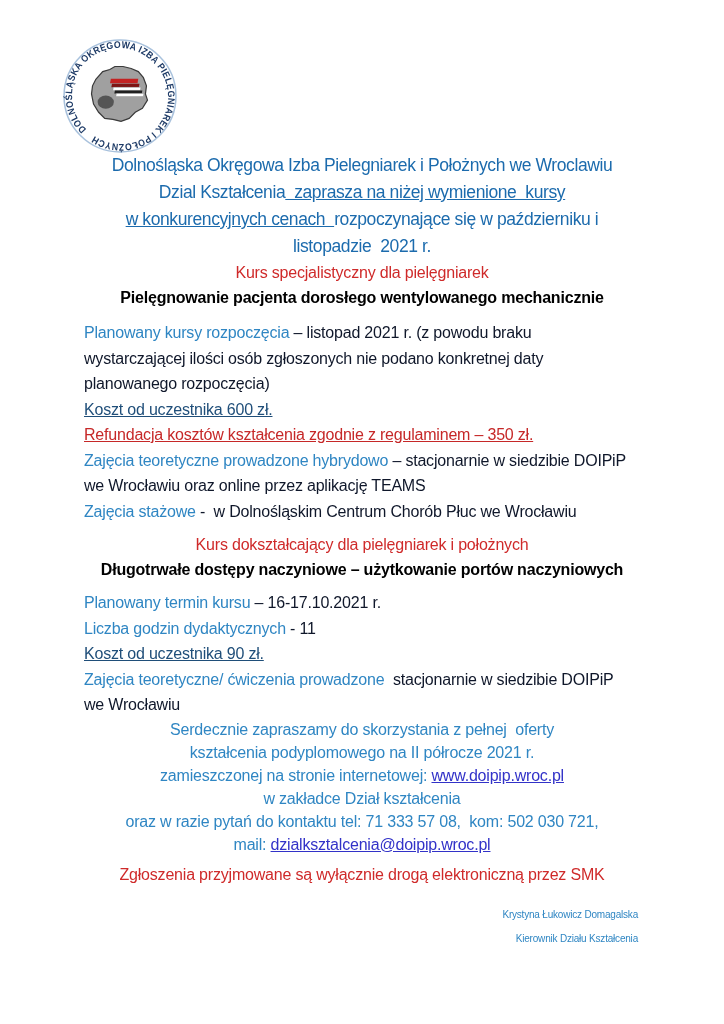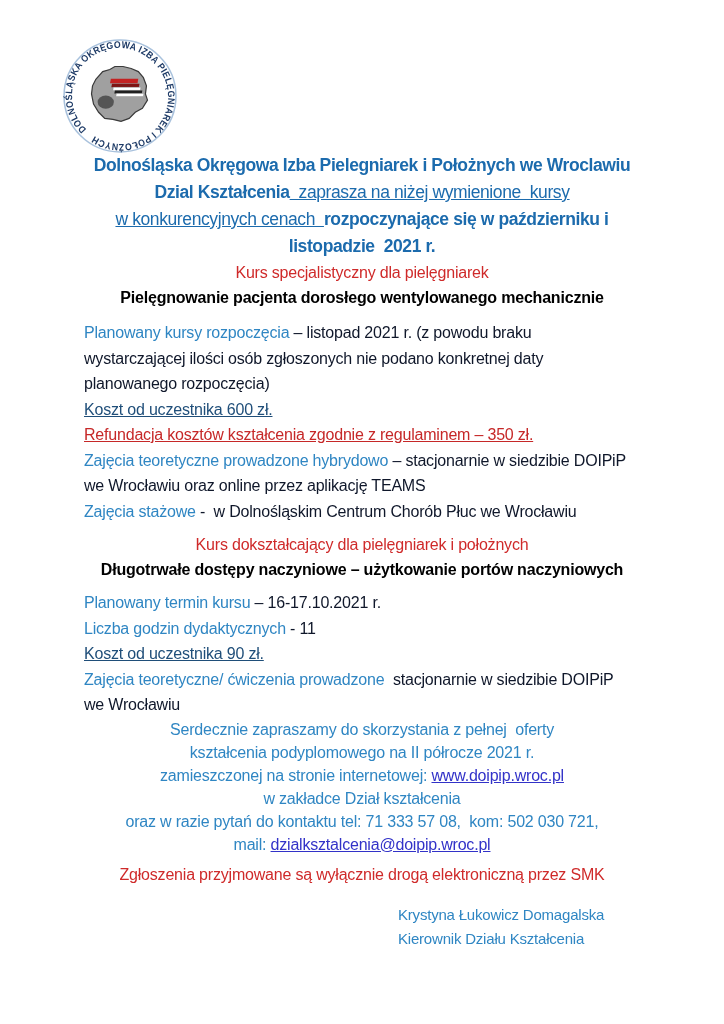--- a/index.html
+++ b/index.html
@@ -9,27 +9,27 @@
     margin:0 auto;
   }
   .logo { position:absolute; left:62px; top:38px; width:116px; height:116px; }
   .content { position:absolute; left:84px; top:152px; width:556px; }
   .line { white-space:pre-wrap; }
 
   .b-heading { text-align:center; font-size:17.5px; line-height:27px; letter-spacing:-0.4px; }
   .b-center  { text-align:center; font-size:16px;  line-height:25px;  letter-spacing:-0.2px; }
   .b-left    { text-align:left;   font-size:16px;  line-height:25.5px; letter-spacing:-0.2px; }
   .b-promo   { text-align:center; font-size:16px;  line-height:23px;  letter-spacing:-0.2px; }
-  .b-sig     { text-align:left; font-size:15px;  line-height:24px;  letter-spacing:-0.2px;
+  .b-sig     { text-align:right; font-size:10px;  line-height:24px;  letter-spacing:-0.2px;
                width:240px; margin-left:auto; margin-right:2px; margin-top:16px; }
   .gap-10 { margin-top:10px; }
   .gap-8  { margin-top:8px; }
   .gap-6  { margin-top:6px; }
 
-  .s-hb   { color:#1c6bad; font-weight:700;margin-top:48px; }
+  .s-hb   { color:#1c6bad; font-weight:400;margin-top:48px; }
   .s-hn   { color:#1c6bad; font-weight:400;text-decoration:underline; }
   .s-lbl  { color:#2f86c3; }
   .s-txt  { color:#0f172a; }
   .s-navu { color:#1f4e79; text-decoration:underline; }
   .s-redu { color:#c62828; text-decoration:underline; }
   .s-red  { color:#cf2a2a; }
   .s-redb { color:#000000; font-weight:700; }
   a.s-link{ color:#3232c8; text-decoration:underline; cursor:pointer; }
 </style>
 </head>

